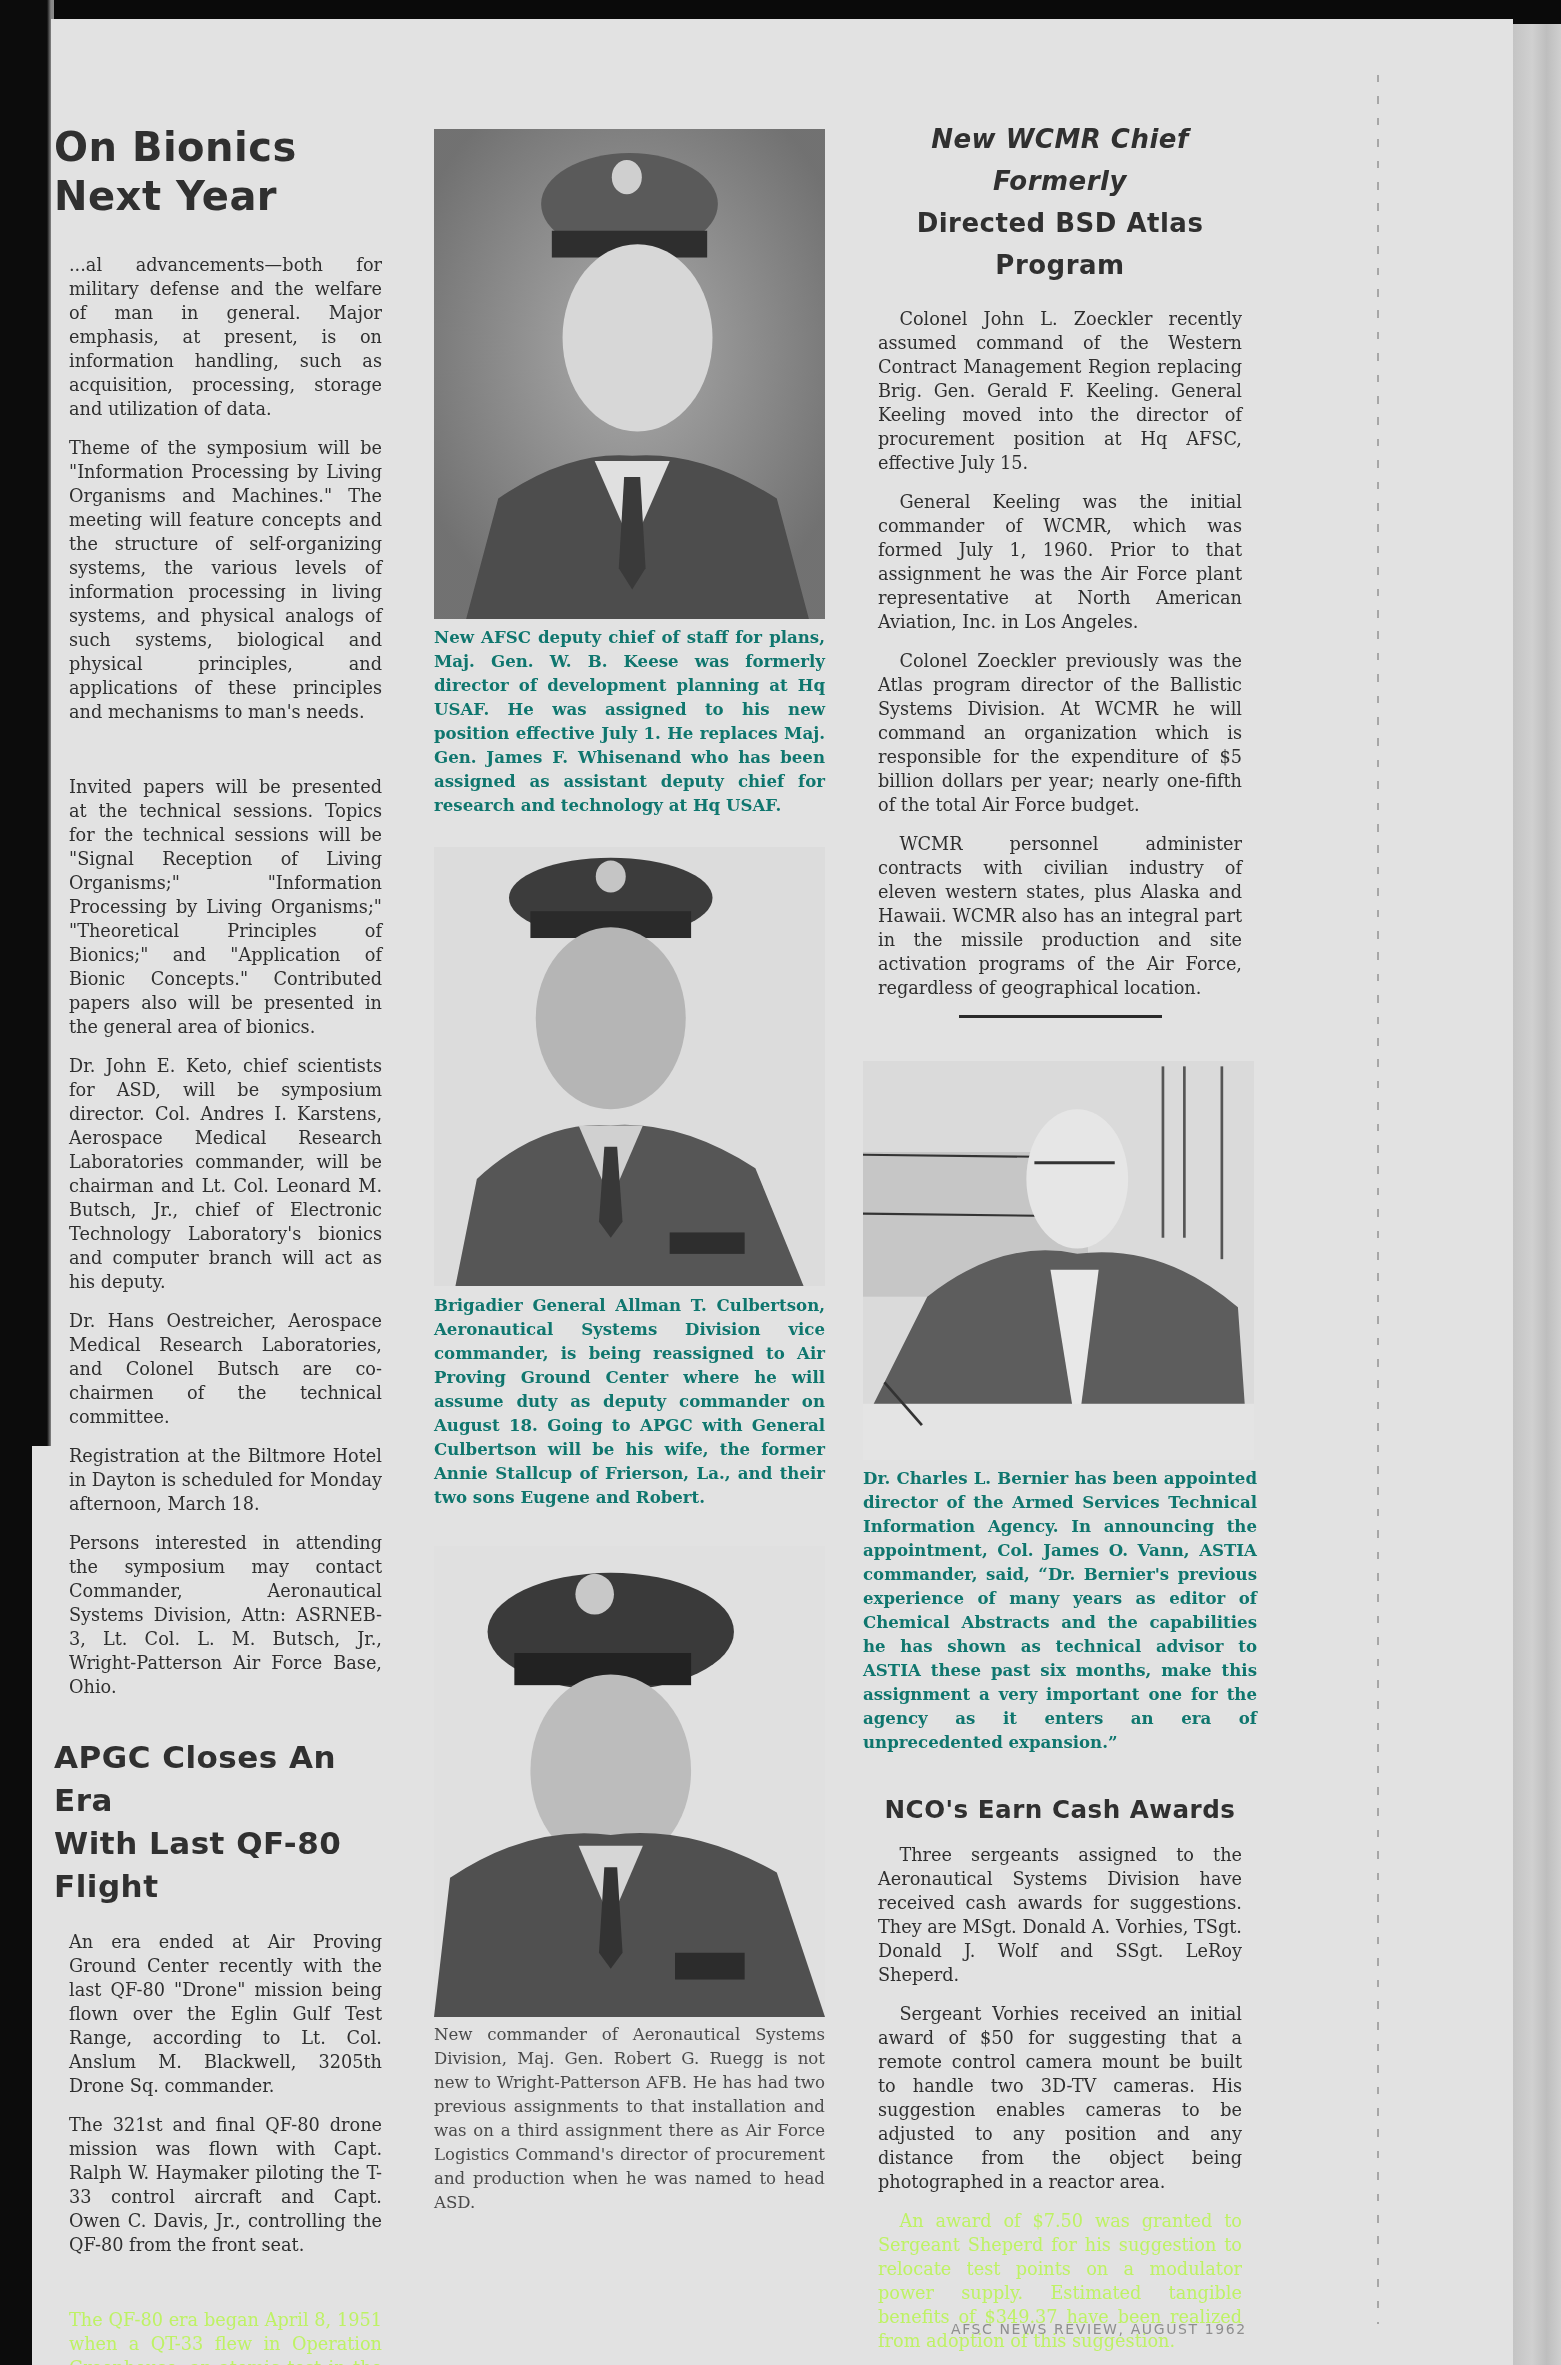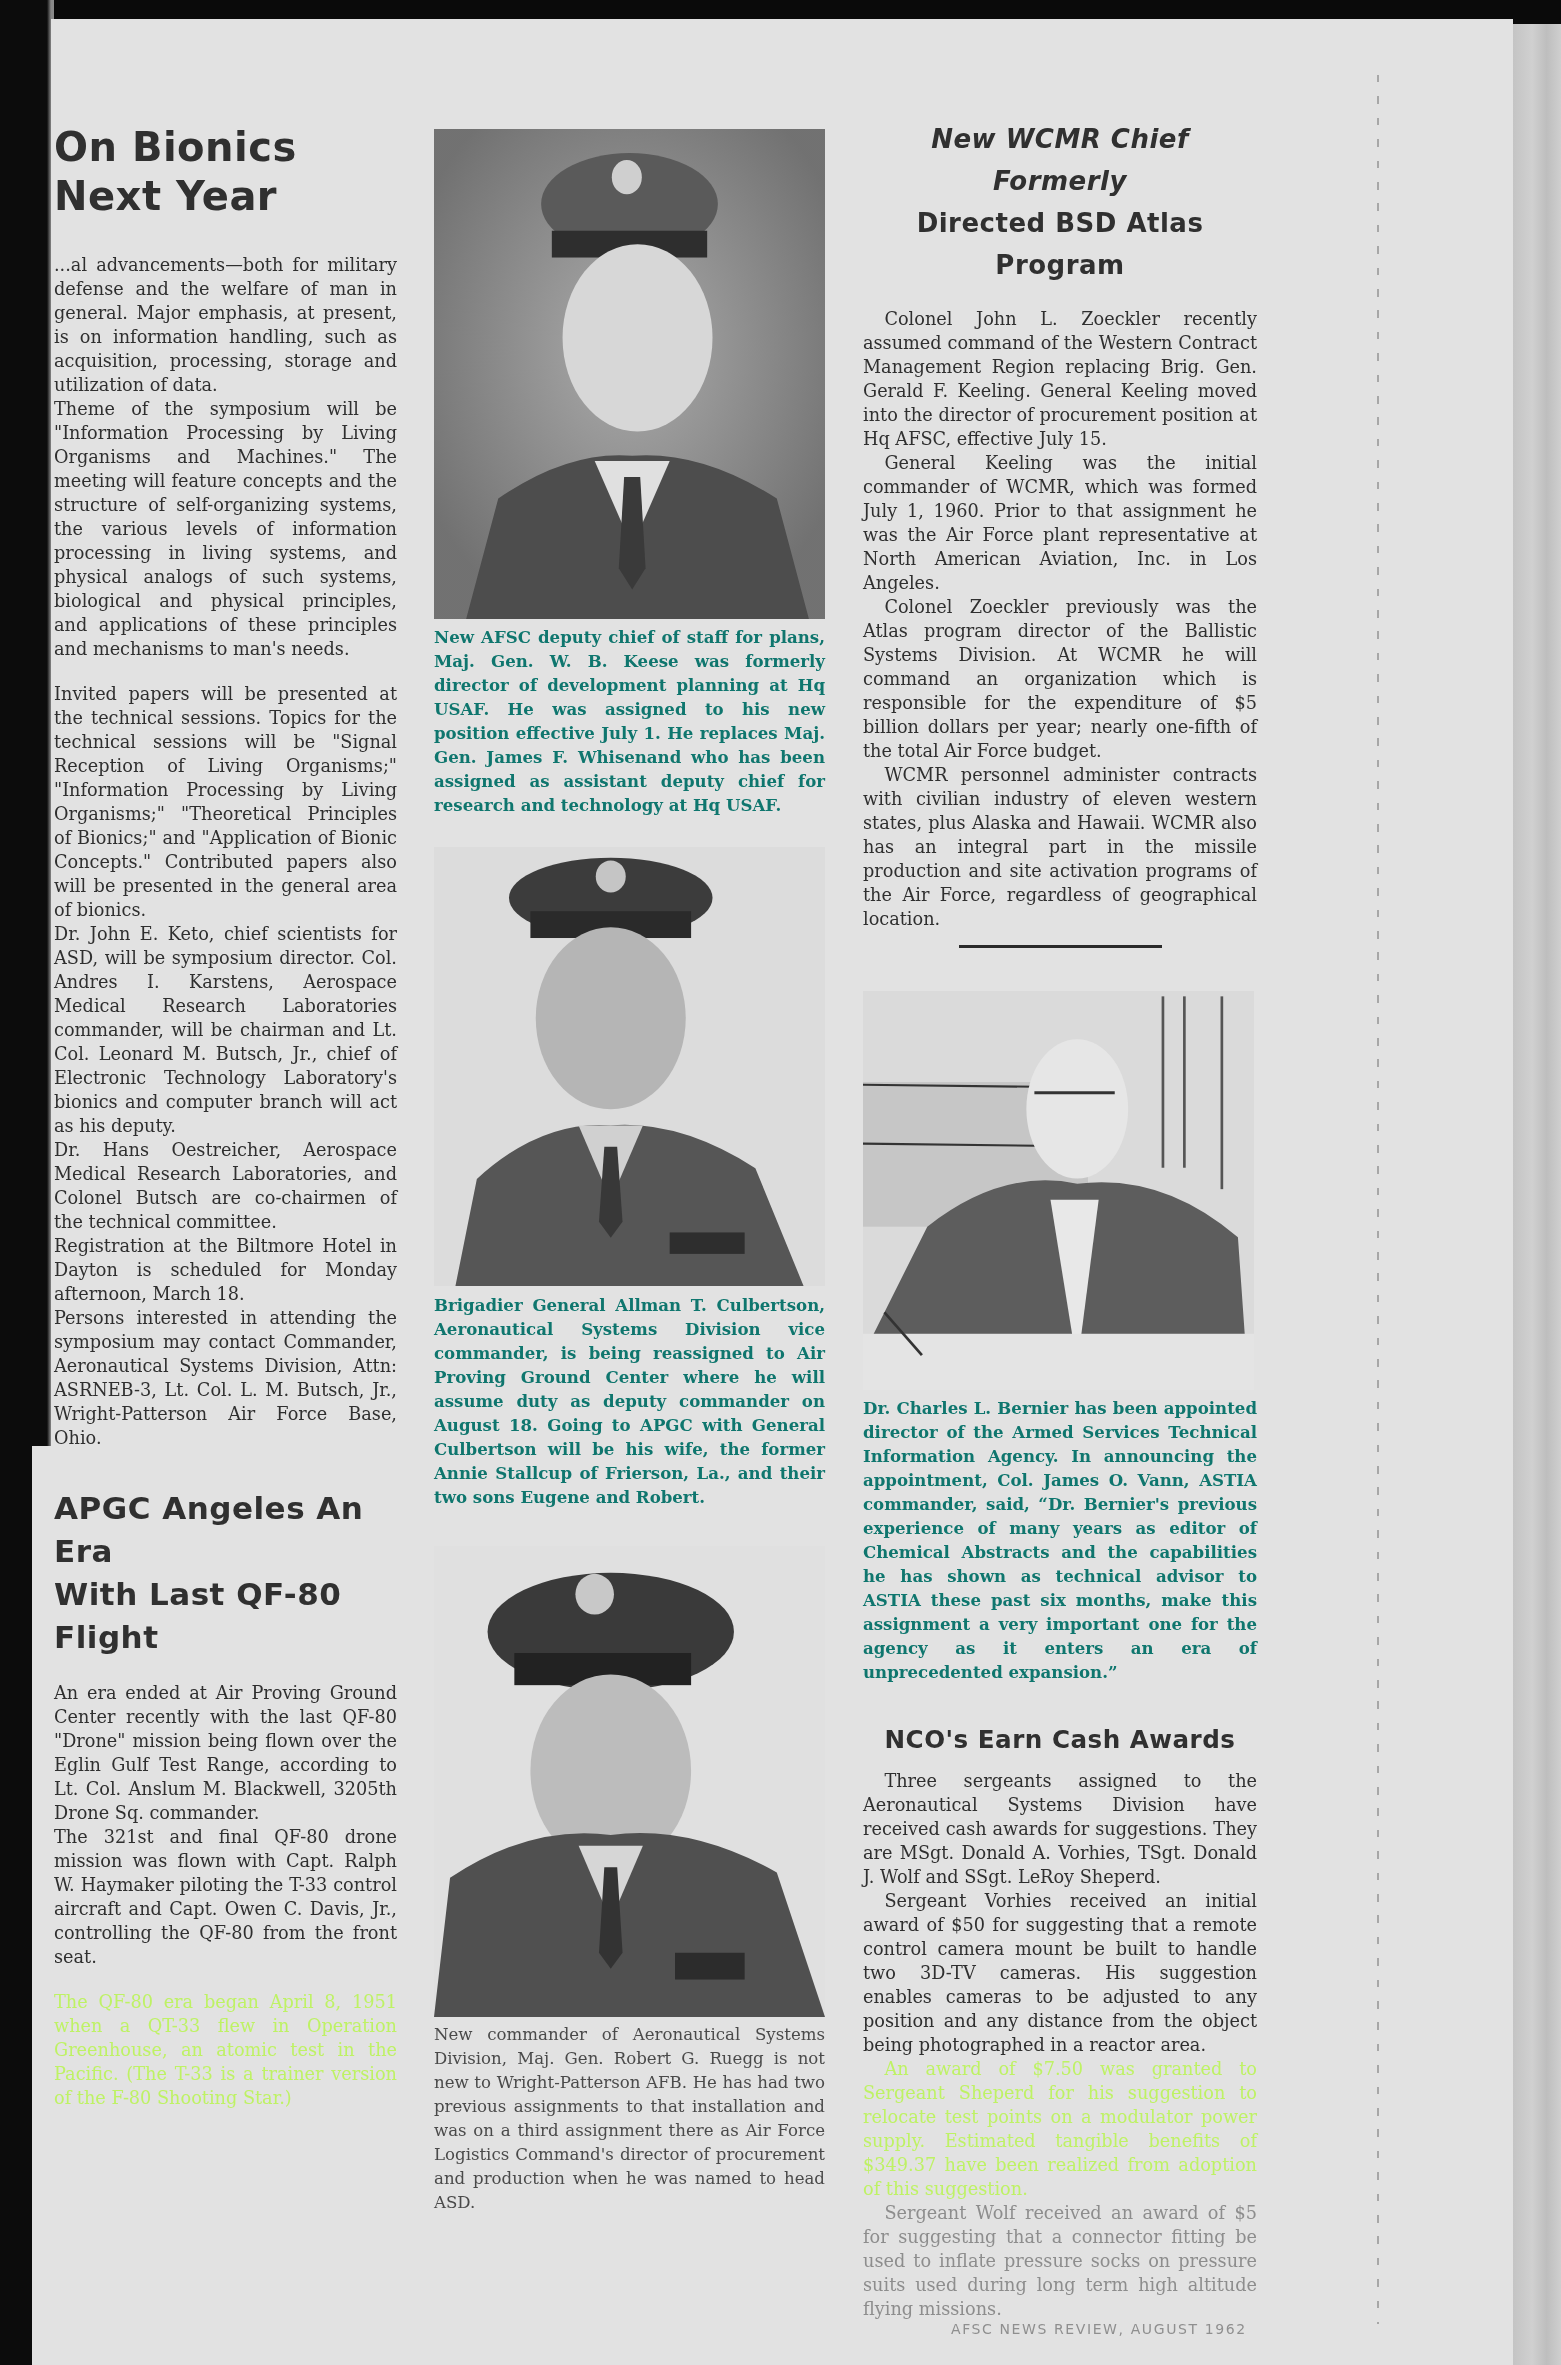--- a/index.html
+++ b/index.html
@@ -42,21 +42,21 @@
     margin: 0; line-height: 1.25;
   }
   .headline.big { font-size: 40px; line-height: 49px; }
   .headline.mid { font-size: 28px; line-height: 39px; }
   .headline.center { text-align: center; }
 
   .body-text {
     font-size: 17.7px; line-height: 24px; text-align: justify;
     color: #2f2f2f; margin: 0;
   }
-  .body-text p { margin: 0; text-indent: 21.4px; }
+  .body-text p { margin: 15px; text-indent: 21.4px; }
   .left-body { margin-top: 32px; }
   .left-body p { text-indent: 0; }
   .left-body .gap { height: 21.4px; }
   .fade { color: #bef264; }
   .faint { color: #8d8d8d; }
 
   .photo {
     position: relative; overflow: hidden;
     background: #9a9a9a;
   }
@@ -93,21 +93,21 @@
       <div class="gap"></div>
       <p>Invited papers will be presented at the technical sessions. Topics for the technical sessions will be "Signal Reception of Living Organisms;" "Information Processing by Living Organisms;" "Theoretical Principles of Bionics;" and "Application of Bionic Concepts." Contributed papers also will be presented in the general area of bionics.</p>
       <p>Dr. John E. Keto, chief scientists for ASD, will be symposium director. Col. Andres I. Karstens, Aerospace Medical Research Laboratories commander, will be chairman and Lt. Col. Leonard M. Butsch, Jr., chief of Electronic Technology Laboratory's bionics and computer branch will act as his deputy.</p>
       <p>Dr. Hans Oestreicher, Aerospace Medical Research Laboratories, and Colonel Butsch are co-chairmen of the technical committee.</p>
       <p>Registration at the Biltmore Hotel in Dayton is scheduled for Monday afternoon, March 18.</p>
       <p>Persons interested in attending the symposium may contact Commander, Aeronautical Systems Division, Attn: ASRNEB-3, Lt. Col. L. M. Butsch, Jr., Wright-Patterson Air Force Base, Ohio.</p>
     </div>
   </div>
 
   <div style="margin-top:37px;">
-    <h1 class="headline mid" style="font-size:31px;line-height:43px;">APGC Angeles An Era</h1>
+    <h1 class="headline mid" style="font-size:31px;line-height:43px;">APGC Closes An Era</h1>
     <h1 class="headline mid" style="font-size:31px;line-height:43px;">With Last QF-80 Flight</h1>
     <div class="body-text left-body" style="margin-top:21.4px;">
       <p>An era ended at Air Proving Ground Center recently with the last QF-80 "Drone" mission being flown over the Eglin Gulf Test Range, according to Lt. Col. Anslum M. Blackwell, 3205th Drone Sq. commander.</p>
       <p>The 321st and final QF-80 drone mission was flown with Capt. Ralph W. Haymaker piloting the T-33 control aircraft and Capt. Owen C. Davis, Jr., controlling the QF-80 from the front seat.</p>
       <div class="gap"></div>
       <p class="fade">The QF-80 era began April 8, 1951 when a QT-33 flew in Operation Greenhouse, an atomic test in the Pacific. (The T-33 is a trainer version of the F-80 Shooting Star.)</p>
 
     </div>
   </div>
 </div>

